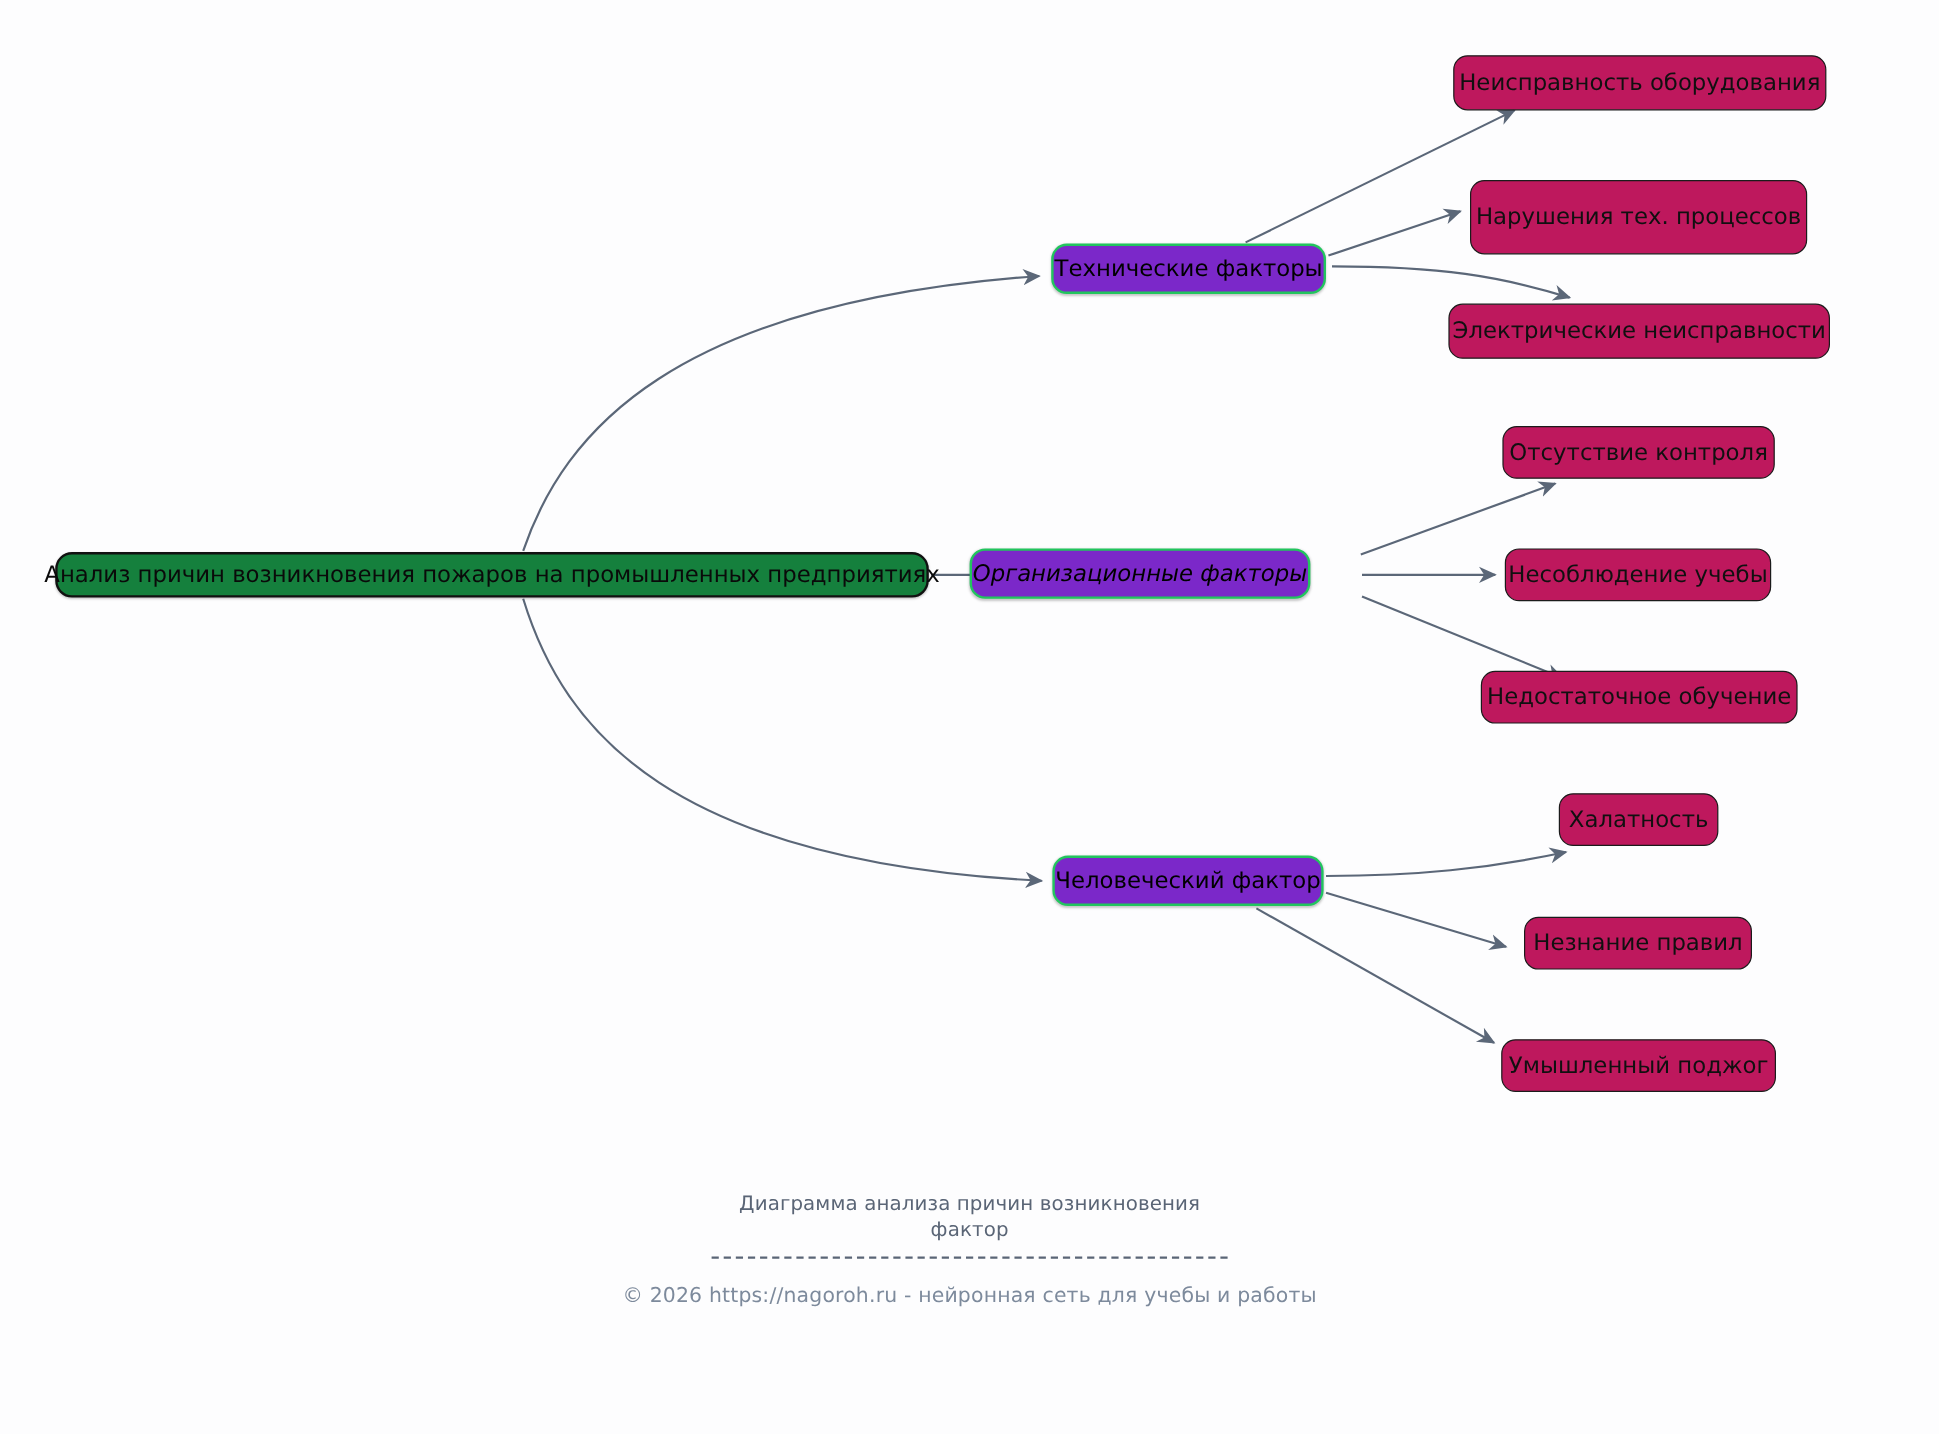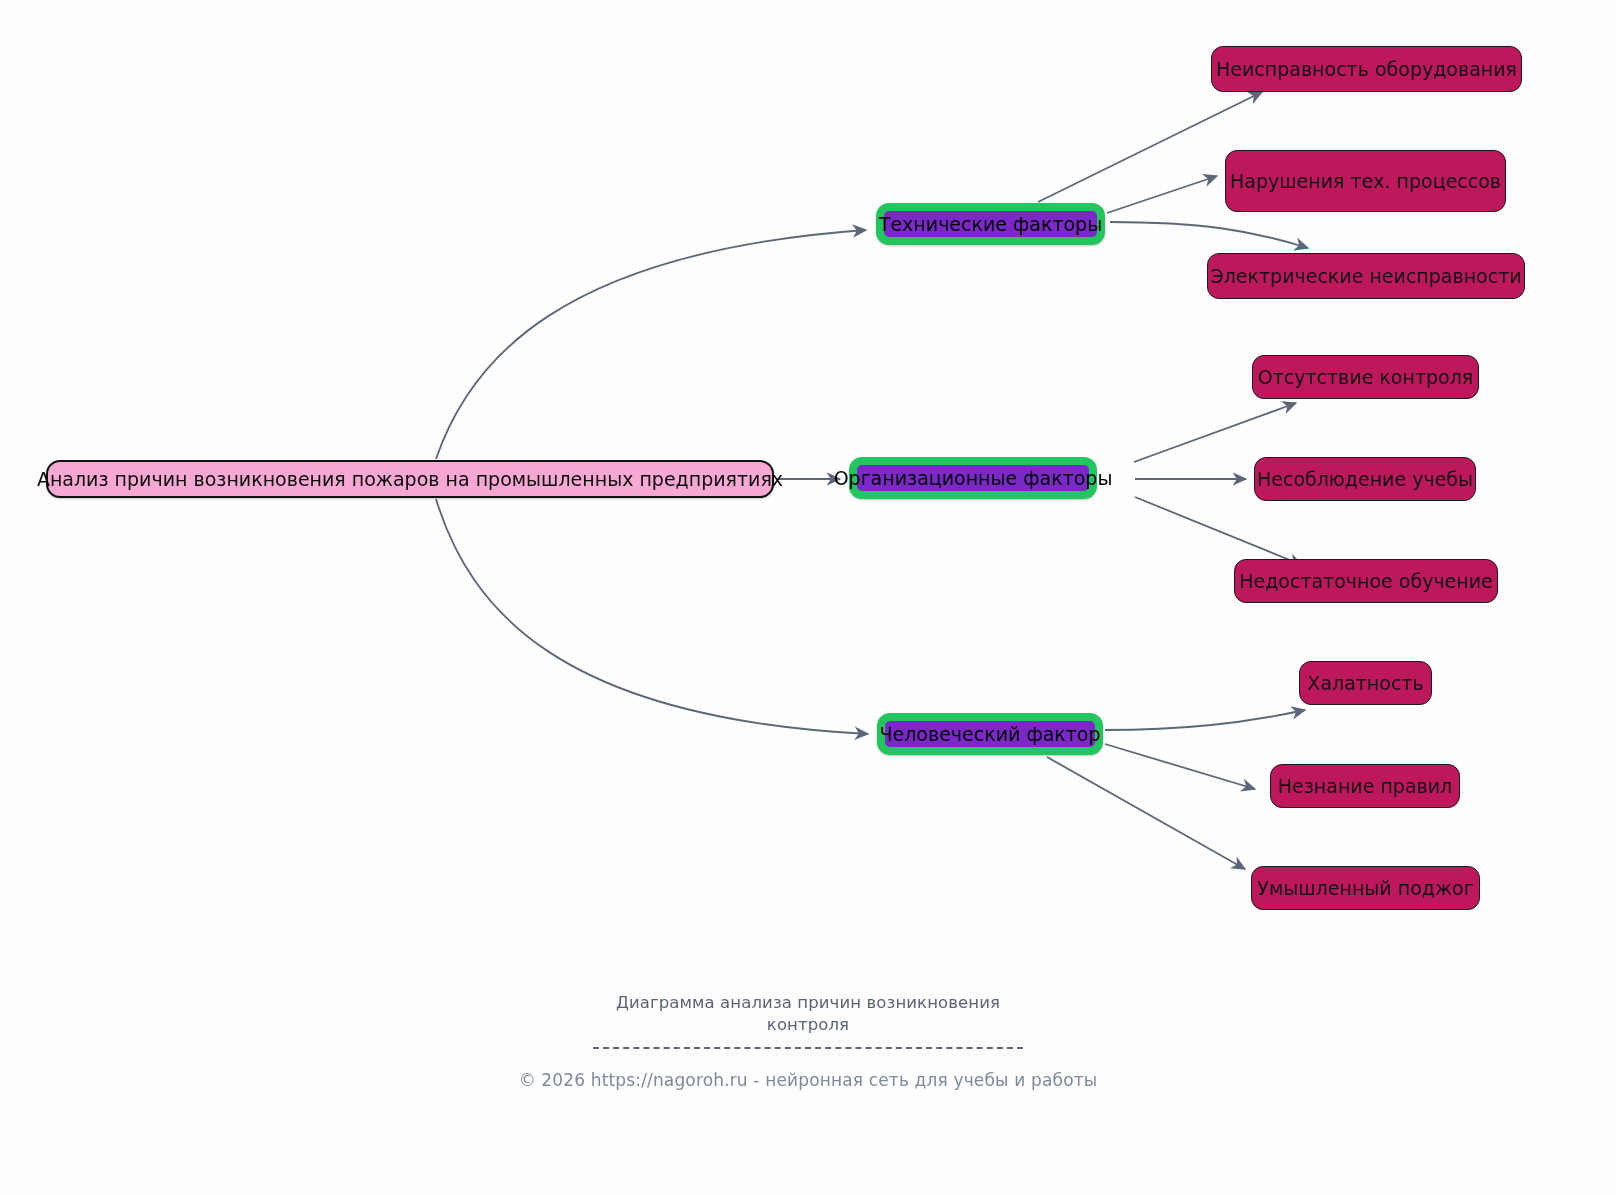--- a/index.html
+++ b/index.html
@@ -25,31 +25,31 @@
   .node {
     position: absolute;
     box-sizing: border-box;
     display: flex;
     align-items: center;
     justify-content: center;
     white-space: nowrap;
     line-height: 1;
   }
   .node-root {
-    background: #f9a8d4;
+    background: #15803d;
     border: 2px solid #111111;
     border-radius: 14px;
     color: #0a0a0a;
     font-size: 19px;
     padding: 0 14px;
     box-shadow: 0 1px 2px rgba(0,0,0,0.22);
   }
   .node-branch {
     background: #7b28c9;
-    border: 8px solid #22c55e;
+    border: 2px solid #22c55e;
     border-radius: 13px;
     color: #000000;
     font-size: 19px;
     padding: 0 14px;
     box-shadow: 0 1px 2px rgba(0,0,0,0.22);
   }
   .node-leaf {
     background: #be185d;
     border: 1.7px solid #1b1b1b;
     border-radius: 12px;
@@ -120,21 +120,21 @@
       </div>
       <div class="node node-leaf" style="left: 1211px; top: 46px; width: 311px; height: 46px;">
         <span>Неисправность оборудования</span>
       </div>
       <div class="node node-leaf" style="left: 1225px; top: 150px; width: 281px; height: 62px;">
         <span>Нарушения тех. процессов</span>
       </div>
       <div class="node node-leaf" style="left: 1207px; top: 253px; width: 318px; height: 46px; justify-content: center;">
         <span>Электрические неисправности</span>
       </div>
-      <div class="node node-branch" style="left: 849px; top: 457px; width: 248px; height: 42px;">
+      <div class="node node-branch" style="left: 808px; top: 457px; width: 284px; height: 42px; font-style: italic;">
         <span>Организационные факторы</span>
       </div>
       <div class="node node-leaf" style="left: 1252px; top: 355px; width: 227px; height: 44px;">
         <span>Отсутствие контроля</span>
       </div>
       <div class="node node-leaf" style="left: 1254px; top: 457px; width: 222px; height: 44px;">
         <span>Несоблюдение учебы</span>
       </div>
       <div class="node node-leaf" style="left: 1234px; top: 559px; width: 264px; height: 44px;">
         <span>Недостаточное обучение</span>
@@ -149,19 +149,19 @@
         <span>Незнание правил</span>
       </div>
       <div class="node node-leaf" style="left: 1251px; top: 866px; width: 229px; height: 44px;">
         <span>Умышленный поджог</span>
       </div>
     </div>
 
   <div id="footer" style="top:992px;">
     <div class="caption">
       <div>Диаграмма анализа причин возникновения</div>
-      <div>контроля</div>
+      <div>фактор</div>
     </div>
     <hr class="divider">
     <div class="copyright">© 2026 https://nagoroh.ru - нейронная сеть для учебы и работы</div>
   </div>
 
 </div>
 
 </body></html>

